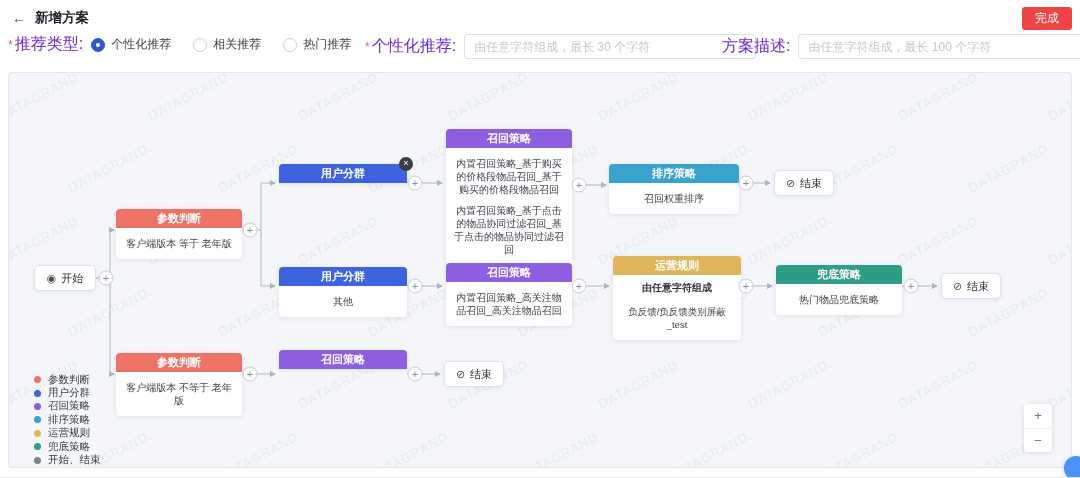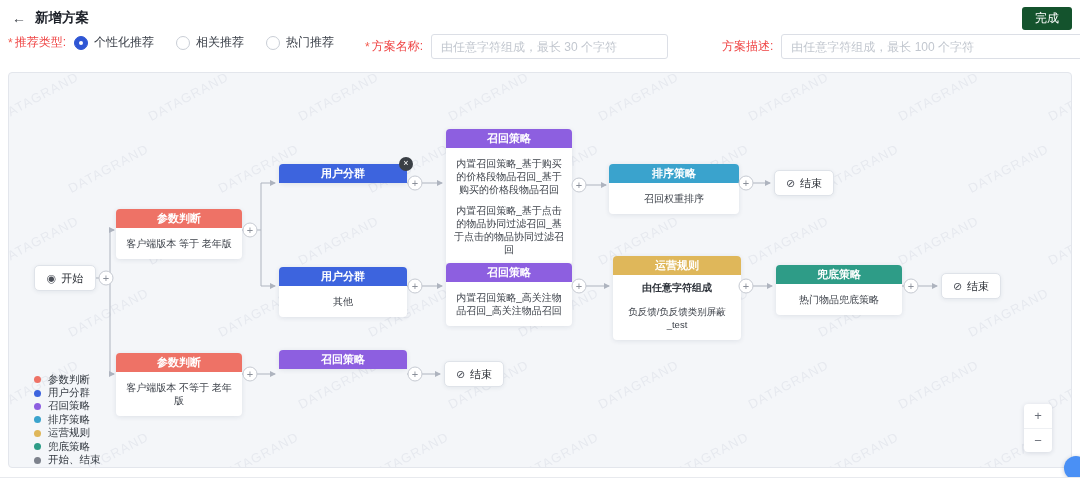--- a/index.html
+++ b/index.html
@@ -11,21 +11,21 @@
   .top-bar { position:absolute; left:0; top:0; width:100%; height:32px; }
   .back-title { position:absolute; left:12px; top:9px; display:flex; align-items:center; gap:9px; }
   .back-arrow { font-size:14px; color:#40454d; cursor:pointer; }
   .page-title { font-size:13.5px; font-weight:bold; color:#1d2129; }
   .done-btn { position:absolute; right:8px; top:7px; height:23px; padding:0 13px; border:none; border-radius:3px; color:#fff; font-size:12px; cursor:pointer; }
 
   
   .form-row { position:absolute; left:0; top:34px; width:100%; height:26px; }
   .fgroup { position:absolute; display:flex; align-items:center; }
   .req { color:#f25c4f; font-size:12px; margin-right:2px; }
-  .flabel { font-size:12px; color:#ef4444; margin-right:8px; white-space:nowrap; }
+  .flabel { font-size:16px; color:#6d28d9; margin-right:8px; white-space:nowrap; }
   .radio-item { display:flex; align-items:center; margin-right:22px; cursor:pointer; }
   .radio-dot { width:14px; height:14px; border-radius:50%; border:1px solid #c9ced6; background:#fff; margin-right:6px; position:relative; flex:0 0 auto; }
   .radio-item.selected .radio-dot { background:#2f56d4; border-color:#2f56d4; }
   .radio-item.selected .radio-dot::after { content:""; position:absolute; left:4px; top:4px; width:4px; height:4px; border-radius:50%; background:#fff; }
   .radio-label { font-size:12px; color:#3c414a; }
   .tinput { height:25px; border:1px solid #dcdfe6; border-radius:3px; font-size:12px; padding:0 9px; color:#333; outline:none; font-family:inherit; }
   .tinput::placeholder { color:#c2c7cf; }
   .resize-corner { position:absolute; right:2px; bottom:2px; width:8px; height:8px; background:
       repeating-linear-gradient(135deg, transparent 0 2px, #c9ced6 2px 3px); clip-path:polygon(100% 0,100% 100%,0 100%); }
 
@@ -61,21 +61,21 @@
 </head>
 <body>
 
 <div class="screen">
 
   <div class="top-bar">
     <div class="back-title">
       <span class="back-arrow">←</span>
       <span class="page-title">新增方案</span>
     </div>
-    <button class="done-btn" style="background: #14532d;">完成</button>
+    <button class="done-btn" style="background: #ef4444;">完成</button>
   </div>
 
   <div class="form-row">
     <div class="fgroup" style="left:8px; top:0;">
       <span class="req">*</span>
       <span class="flabel">推荐类型:</span>
       <span class="radio-item selected">
         <span class="radio-dot"></span>
         <span class="radio-label">个性化推荐</span>
       </span>
@@ -84,22 +84,22 @@
         <span class="radio-label">相关推荐</span>
       </span>
       <span class="radio-item">
         <span class="radio-dot"></span>
         <span class="radio-label">热门推荐</span>
       </span>
     </div>
 
     <div class="fgroup" style="left:365px; top:0;">
       <span class="req">*</span>
-      <span class="flabel">方案名称:</span>
-      <input class="tinput" style="width: 237px;" placeholder="由任意字符组成，最长 30 个字符">
+      <span class="flabel">个性化推荐:</span>
+      <input class="tinput" style="width: 292px;" placeholder="由任意字符组成，最长 30 个字符">
     </div>
 
     <div class="fgroup" style="left:722px; top:0;">
       <span class="flabel">方案描述:</span>
       <span style="position:relative; display:inline-block;">
         <input class="tinput" style="width: 332px;" placeholder="由任意字符组成，最长 100 个字符">
         <span class="resize-corner"></span>
       </span>
     </div>
   </div>

